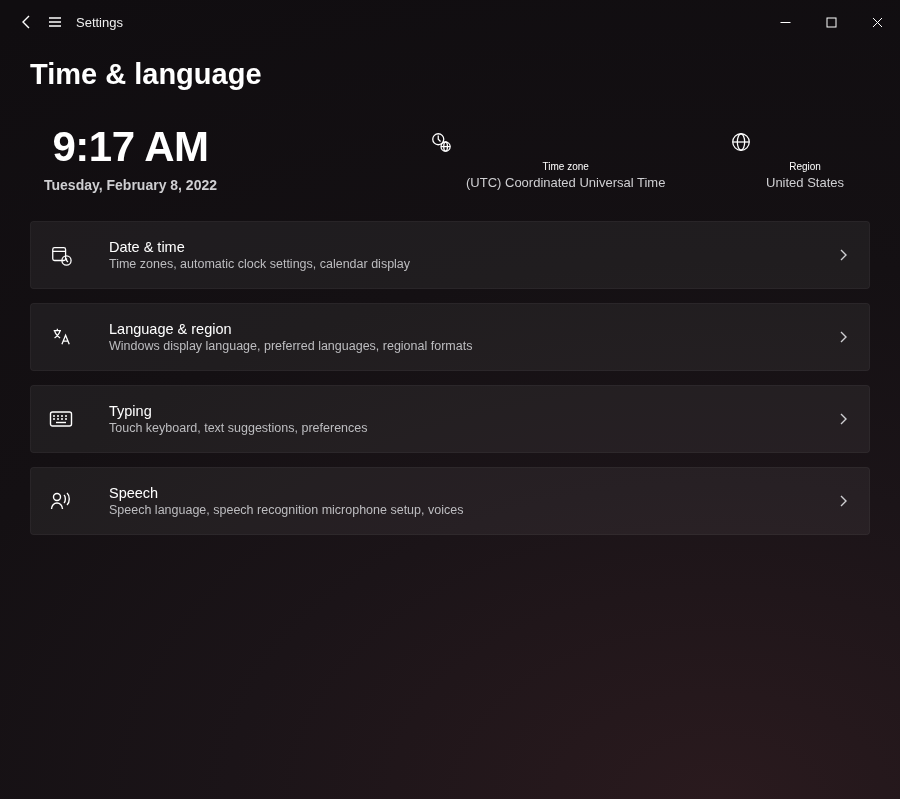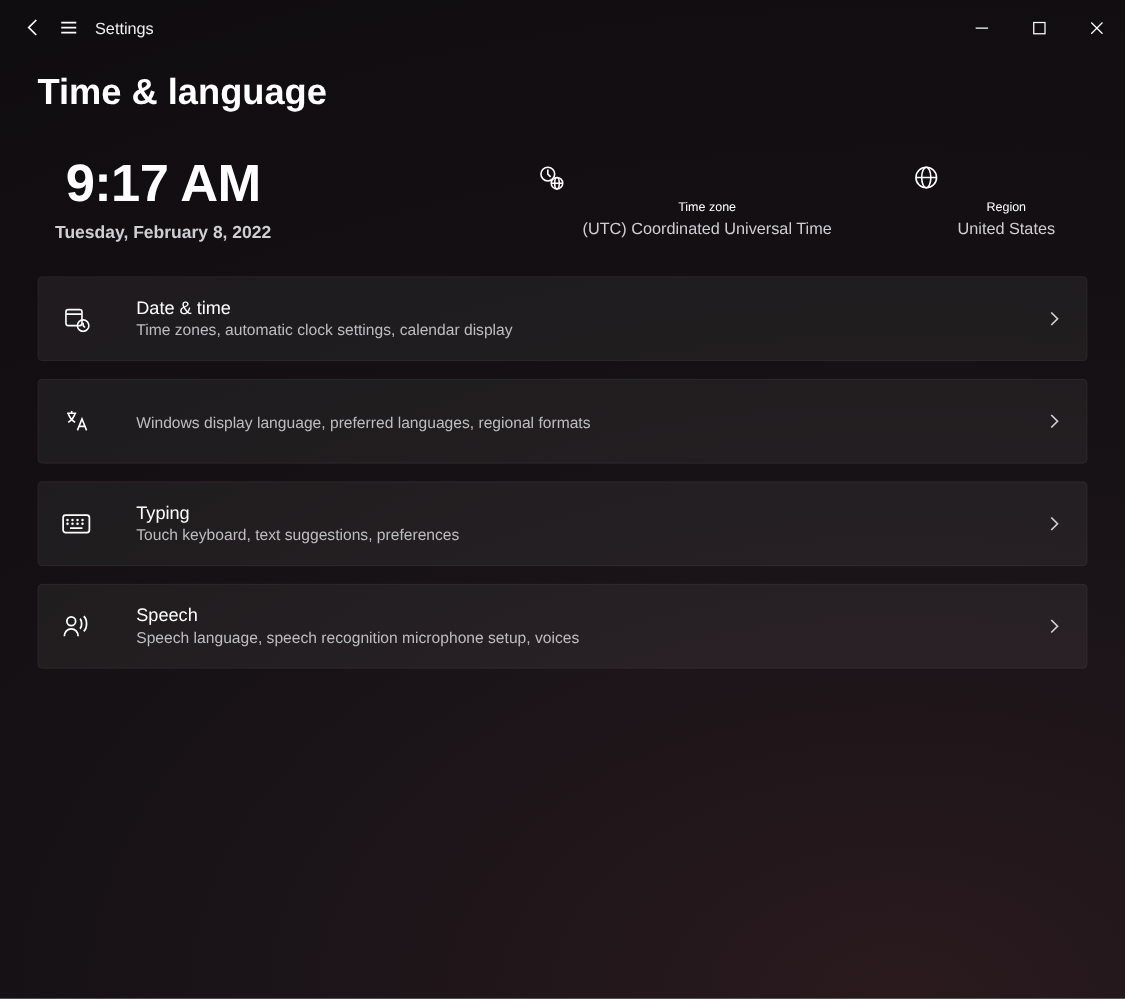--- a/index.html
+++ b/index.html
@@ -172,20 +172,21 @@
     </div>
 
     <div class="card">
       <div class="card-icon">
         <svg width="22" height="22" viewBox="0 0 24 24" fill="none" stroke="currentColor" stroke-width="1.4">
           <path d="M4 5h8M8 3v2M5 5c1 4 3 6 6 8M11 5c-1 4-3 6-6 8"></path>
           <path d="M13 20l4-10 4 10M14.5 16.5h5"></path>
         </svg>
       </div>
       <div class="card-text">
+        <div class="card-title">Language &amp; region</div>
         <div class="card-sub">Windows display language, preferred languages, regional formats</div>
       </div>
       <div class="chevron">
         <svg width="12" height="12" viewBox="0 0 12 12" fill="none" stroke="currentColor" stroke-width="1.4">
             <path d="M4 1l5 5-5 5"></path>
           </svg>
       </div>
     </div>
 
     <div class="card">

